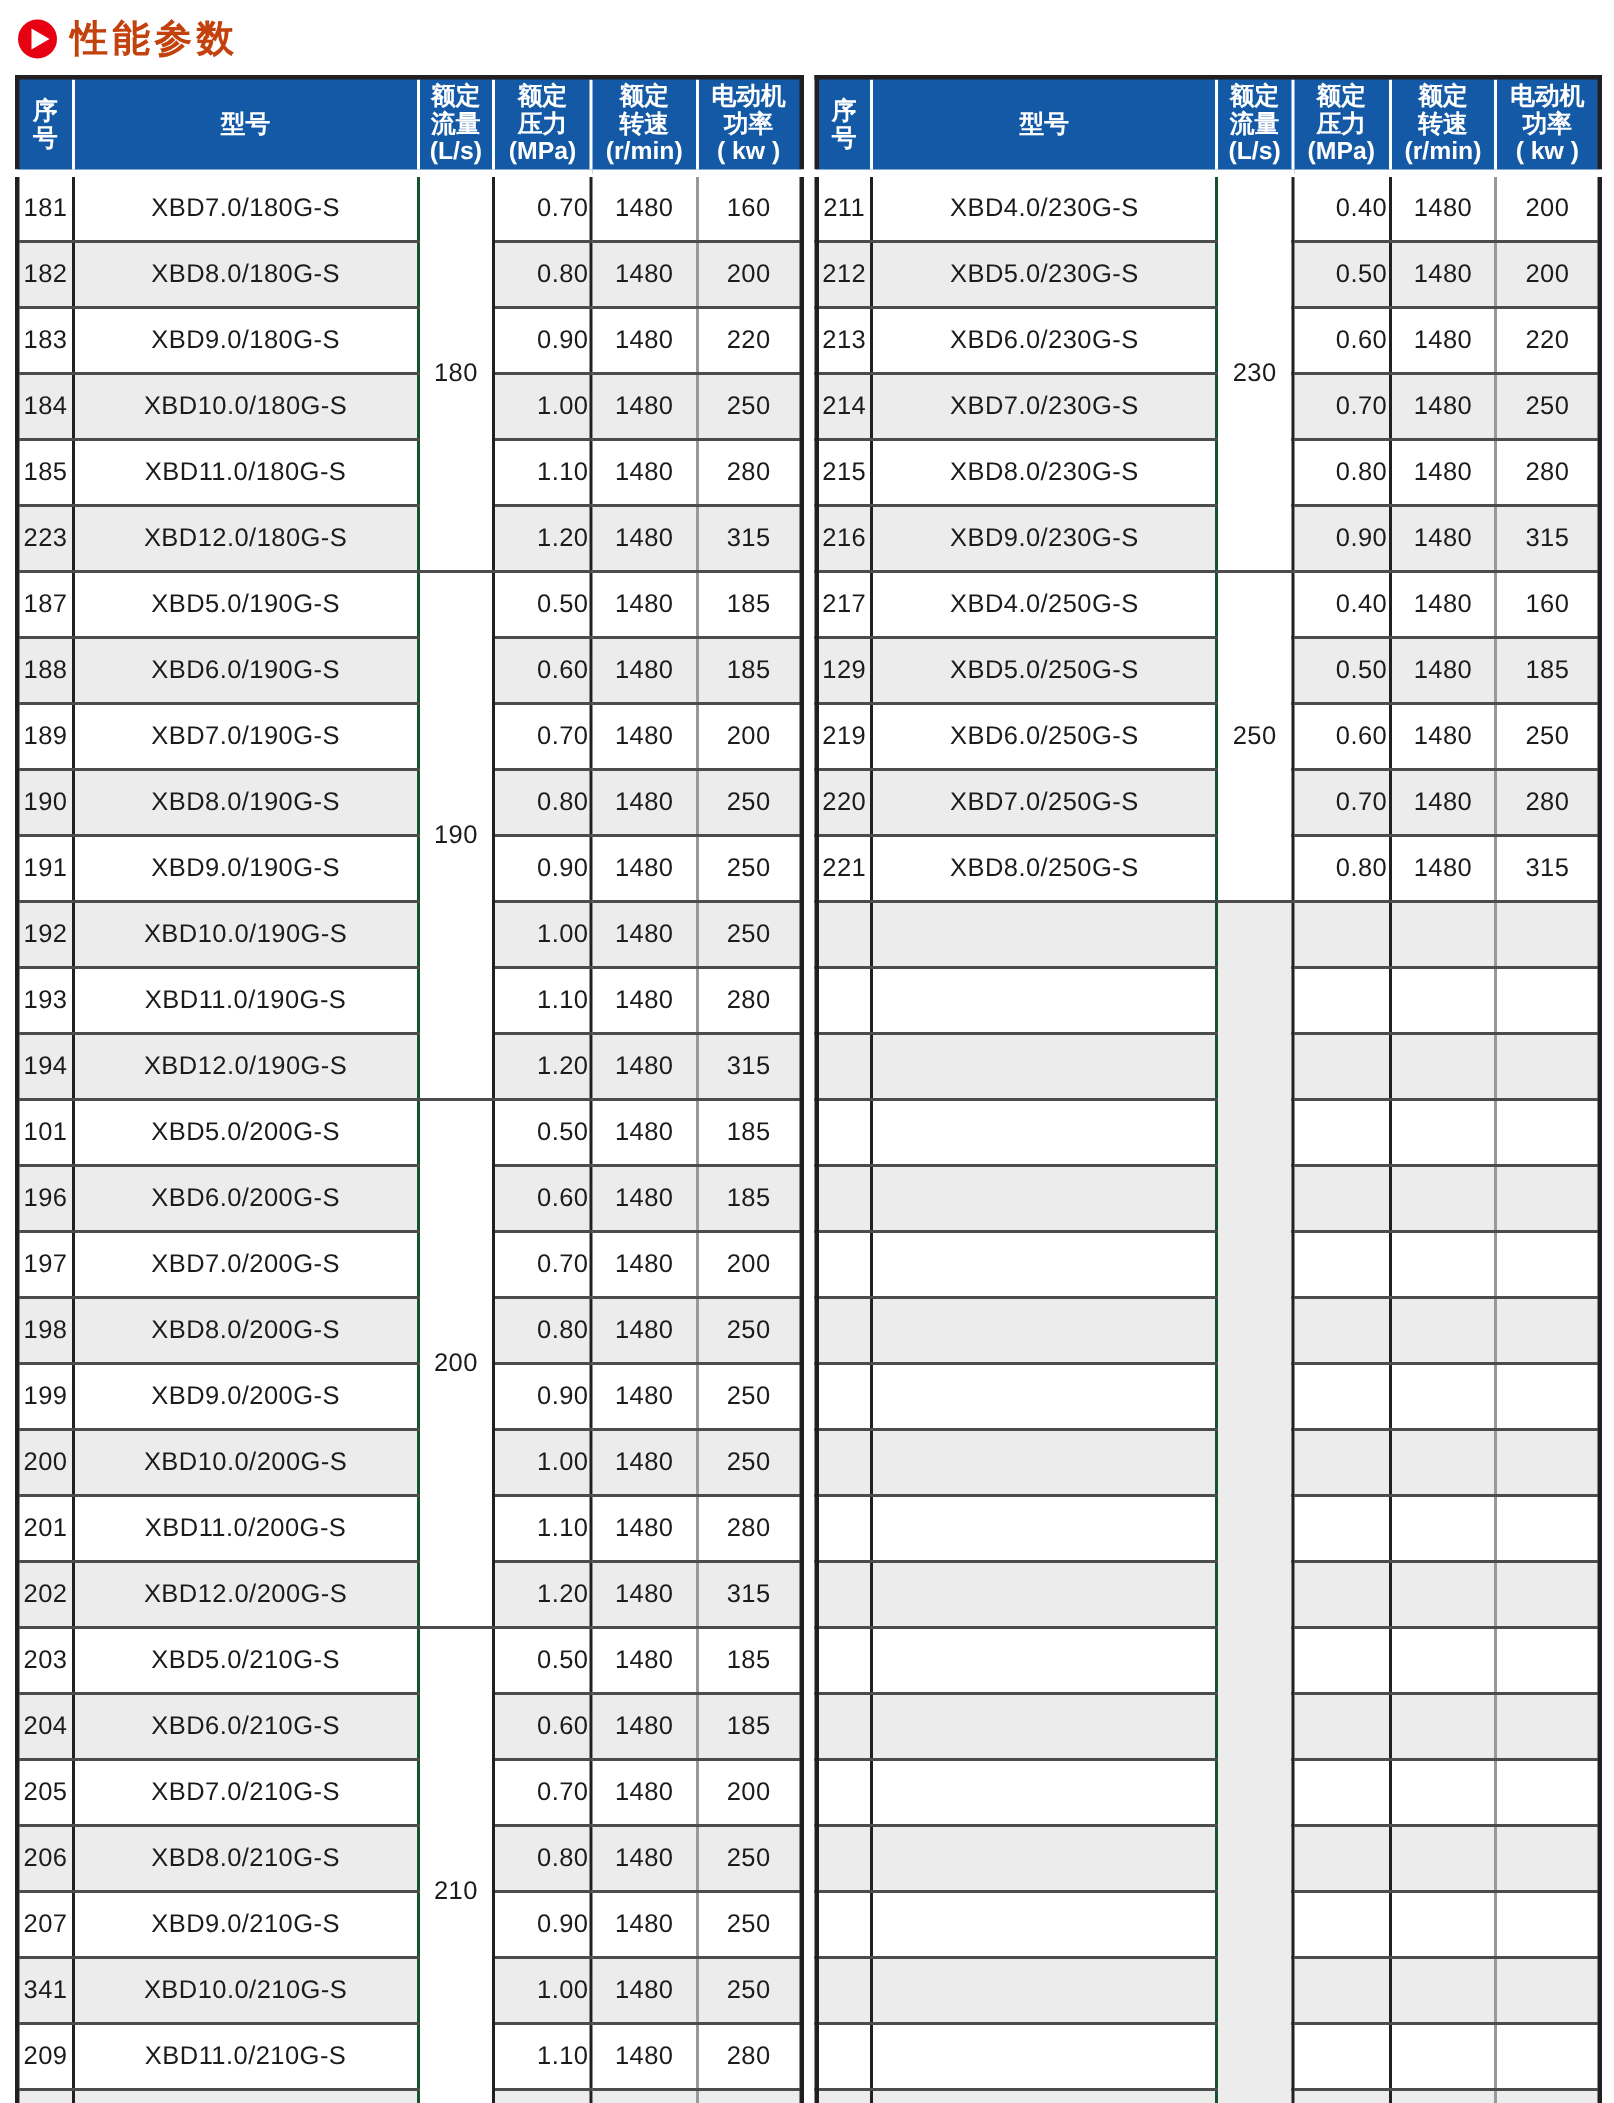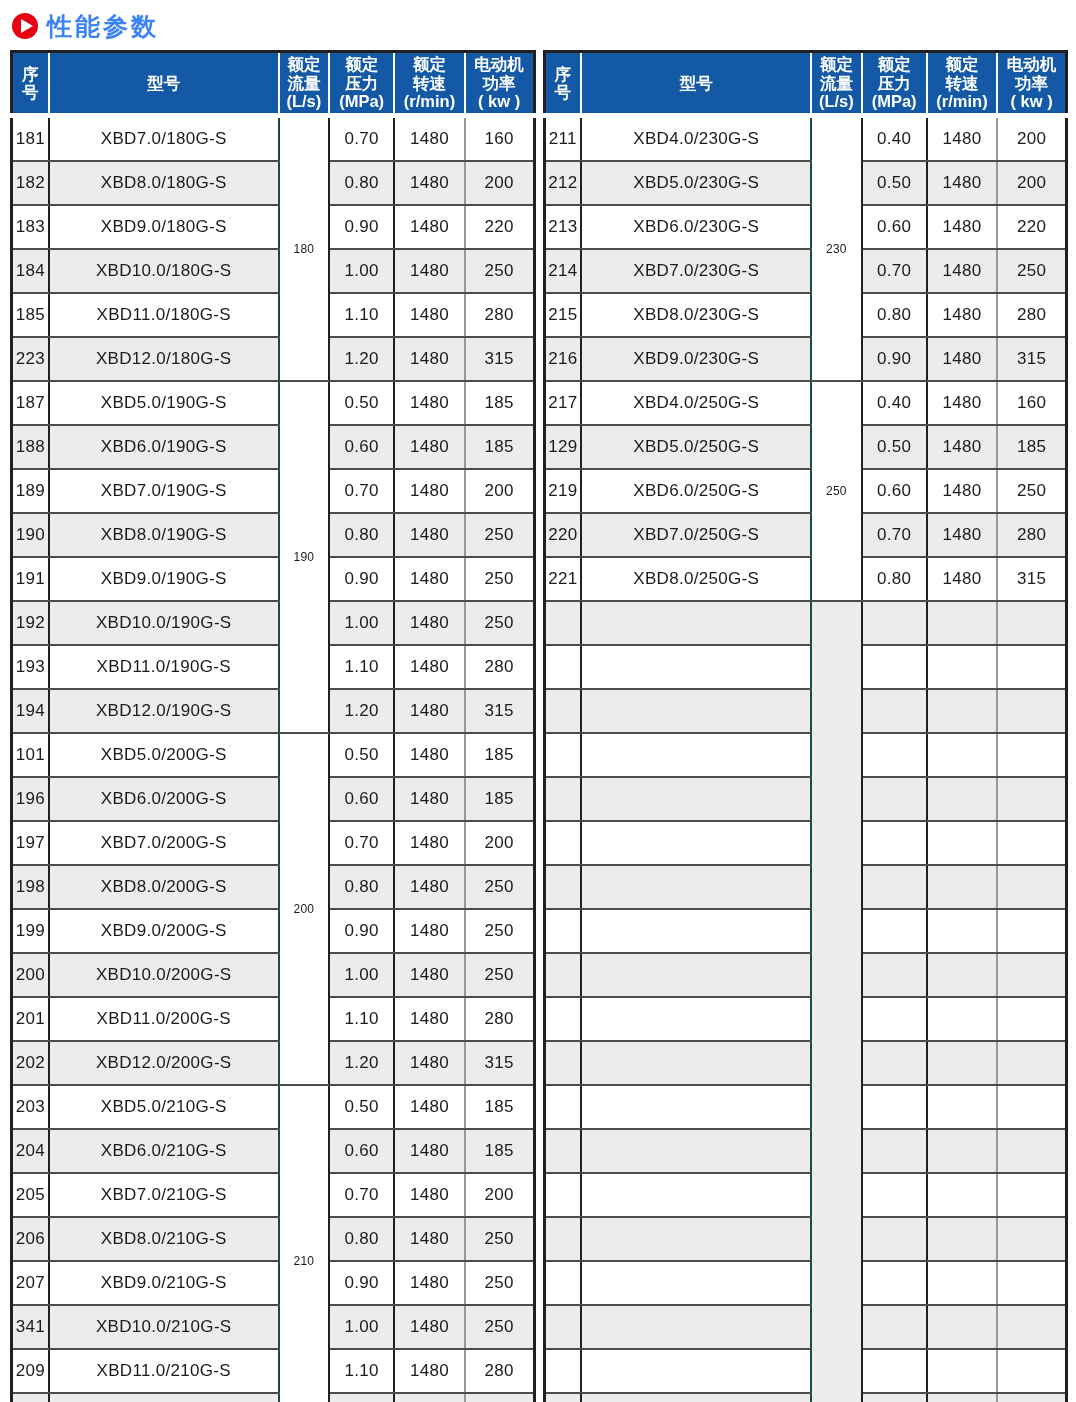--- a/index.html
+++ b/index.html
@@ -30,34 +30,34 @@
   table.spec th .th-line { display:block; }
   table.spec td {
     height:40px; text-align:center; vertical-align:middle;
     font-size:17px; color:#1c1a1b; letter-spacing:0.3px;
     border-top:2px solid #4c4c4e; border-bottom:2px solid #4c4c4e;
     background:#ffffff; overflow:hidden; white-space:nowrap;
   }
   table.spec tr.odd td { background:#ececec; }
   table.spec td.c-no       { border-right:2px solid #231f20;text-align:center; }
   table.spec td.c-model    { border-right:2px solid #14532d; }
-  table.spec td.c-flow     { border-right:2px solid #231f20; background:#ffffff; font-size:12px; }
-  table.spec td.c-pressure { border-right:2px solid #231f20; }
+  table.spec td.c-flow     { border-right:2px solid #231f20; background:#ffffff; font-size:17px; }
+  table.spec td.c-pressure { border-right:2px solid #231f20;text-align:right; }
   table.spec td.c-speed    { border-right:2px solid #98999c;text-align:center; }
   table.spec td.c-power    { }
 </style>
 </head>
 <body>
 
 <div class="page">
   <div class="title-row">
     <span class="title-icon" style="background: rgb(230, 0, 18);">
         <span class="tri"></span>
       </span>
-    <span class="title-text" style="color: #3b82f6;">性能参数</span>
+    <span class="title-text" style="color: #c2410c;">性能参数</span>
   </div>
   <div class="tables">
     <table class="spec" id="table-left">
         <colgroup>
           <col style="width: 37px;">
           <col style="width: 229px;">
           <col style="width: 50px;">
           <col style="width: 65px;">
           <col style="width: 70px;">
           <col style="width: 69px;">

